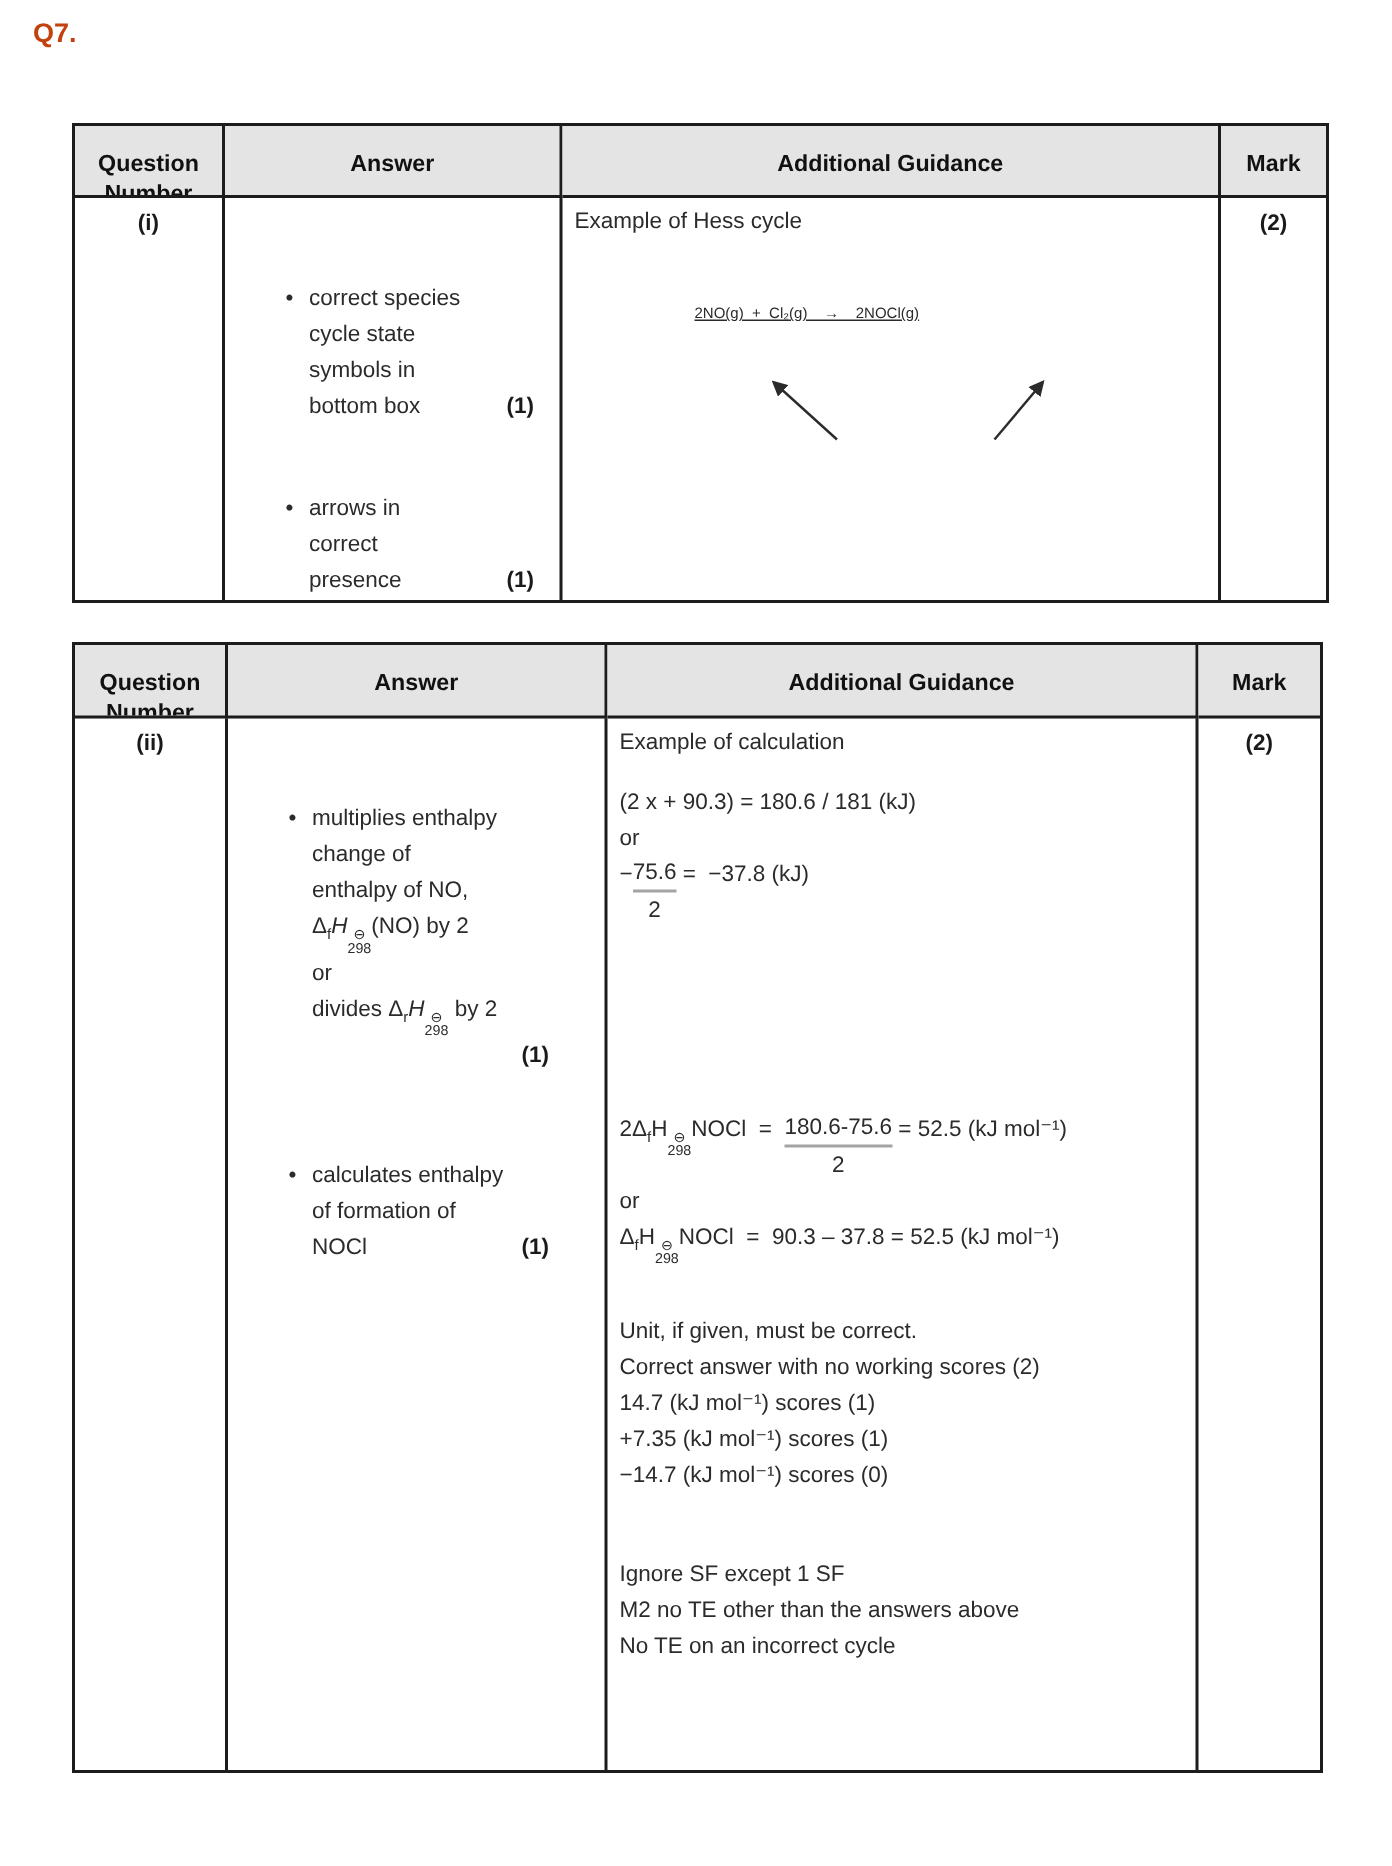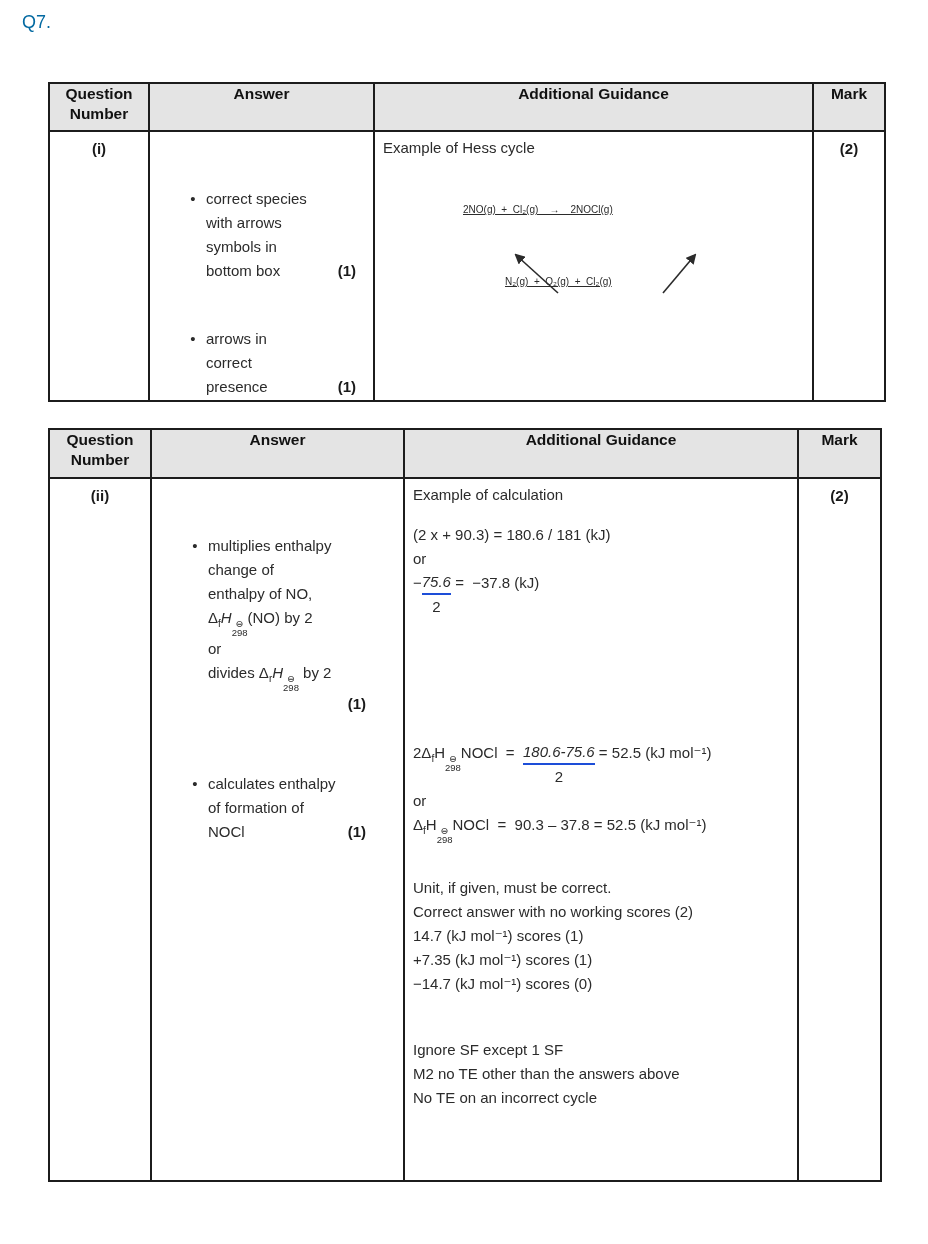--- a/index.html
+++ b/index.html
@@ -1,44 +1,44 @@
 <!DOCTYPE html>
 <html><head>
 <meta charset="utf-8">
 <style>
   html,body{margin:0;padding:0;}
   body{
     width:928px;height:1244px;position:relative;background:#ffffff;
     font-family:"Liberation Sans","DejaVu Sans",sans-serif;color:#2b2b2b;
   }
-  .page-title{position:absolute;left:22px;top:12px;font-size:18px;font-weight:normal;color:#0369a1;}
+  .page-title{position:absolute;left:22px;top:12px;font-size:18px;font-weight:bold;color:#c2410c;}
   .tbl{position:absolute;display:grid;border:2px solid #1c1c1c;background:#fff;box-sizing:border-box;}
   .tbl1{left:48px;top:82px;width:838px;height:320px;grid-template-columns:100px 225px 439px 1fr;grid-template-rows:48px 1fr;}
   .tbl2{left:48px;top:428px;width:834px;height:754px;grid-template-columns:102px 253px 394px 1fr;grid-template-rows:49px 1fr;}
   .cell{border-right:2px solid #1c1c1c;font-size:15px;line-height:24px;box-sizing:border-box;overflow:hidden;}
   .cell.last{border-right:none;}
   .hcell{background:#e4e4e4;border-bottom:2px solid #1c1c1c;font-weight:bold;color:#111;
-         text-align:center;font-size:15.5px;line-height:20px;padding-top:0;}
+         text-align:center;font-size:15.5px;line-height:20px;padding-top:16px;}
   .qnum,.mark{text-align:center;font-weight:bold;color:#1a1a1a;padding-top:5px;}
   .guid{padding:4px 24px 0 8px;}
   .pre{white-space:pre;}
   .bullet-item{display:flex;align-items:flex-start;}
   .dot{flex:none;margin-left:30px;width:26px;text-align:center;}
   .btxt{flex:none;}
   .w150{width:150px;} .w158{width:158px;}
   .bmark{font-weight:bold;color:#1a1a1a;}
   .spread{display:flex;justify-content:space-between;}
   .right{text-align:right;}
   .mt55{margin-top:55px;} .mt44{margin-top:44px;} .mt56{margin-top:56px;}
   .chem sub{font-size:10px;line-height:0;}
   .iH{font-style:italic;}
   .stack{display:inline-flex;flex-direction:column;align-items:center;vertical-align:-4px;
          font-size:9.5px;line-height:8px;gap:1px;}
   .frac{display:inline-block;text-align:center;vertical-align:top;}
-  .fnum{display:block;border-bottom:2px solid #1d4ed8;line-height:22px;font-style:italic;}
+  .fnum{display:block;border-bottom:2px solid #a3a3a3;line-height:22px;}
   .fden{display:block;line-height:24px;}
   .hess{position:relative;height:200px;}
   .eq{white-space:pre;font-size:10px;text-decoration:underline;}
   .eq-top{margin:38px 0 0 80px;}
   .eq-bot{margin:48px 0 0 122px;}
   .arrow-svg{position:absolute;left:-8px;top:0;pointer-events:none;}
   .g-block2{margin-top:122px;}
   .g-notes1{margin-top:32px;}
   .g-notes2{margin-top:42px;}
   .calc-mt{margin-top:16px;}
@@ -54,21 +54,21 @@
   <div class="cell hcell">Additional Guidance</div>
   <div class="cell hcell last">Mark</div>
 
   <div class="cell qnum">(i)</div>
 
   <div class="cell">
     <div class="bullet-item mt55">
       <span class="dot">•</span>
       <div class="btxt w150">
         <div>correct species</div>
-        <div>with arrows</div>
+        <div>cycle state</div>
         <div>symbols in</div>
         <div class="spread">
           <span>bottom box</span>
           <span class="bmark">(1)</span>
         </div>
       </div>
     </div>
     <div class="bullet-item mt44">
       <span class="dot">•</span>
       <div class="btxt w150">
@@ -79,21 +79,20 @@
           <span class="bmark">(1)</span>
         </div>
       </div>
     </div>
   </div>
 
   <div class="cell guid">
     <div>Example of Hess cycle</div>
     <div class="hess">
       <div class="eq eq-top">2NO(g)  +  Cl₂(g)    →    2NOCl(g)</div>
-      <div class="eq eq-bot">N₂(g)  +  O₂(g)  +  Cl₂(g)</div>
       <svg class="arrow-svg" width="437" height="200" viewBox="0 0 437 200">
         <defs>
           <marker id="ah" viewBox="0 0 10 10" refX="8" refY="5" markerWidth="6.5" markerHeight="6.5" orient="auto-start-reverse">
             <path d="M0,0 L10,5 L0,10 z" fill="#2b2b2b"></path>
           </marker>
         </defs>
         <line x1="183" y1="95" x2="141" y2="57" stroke="#2b2b2b" stroke-width="1.6" marker-end="url(#ah)"></line>
         <line x1="288" y1="95" x2="320" y2="57" stroke="#2b2b2b" stroke-width="1.6" marker-end="url(#ah)"></line>
       </svg>
     </div>

